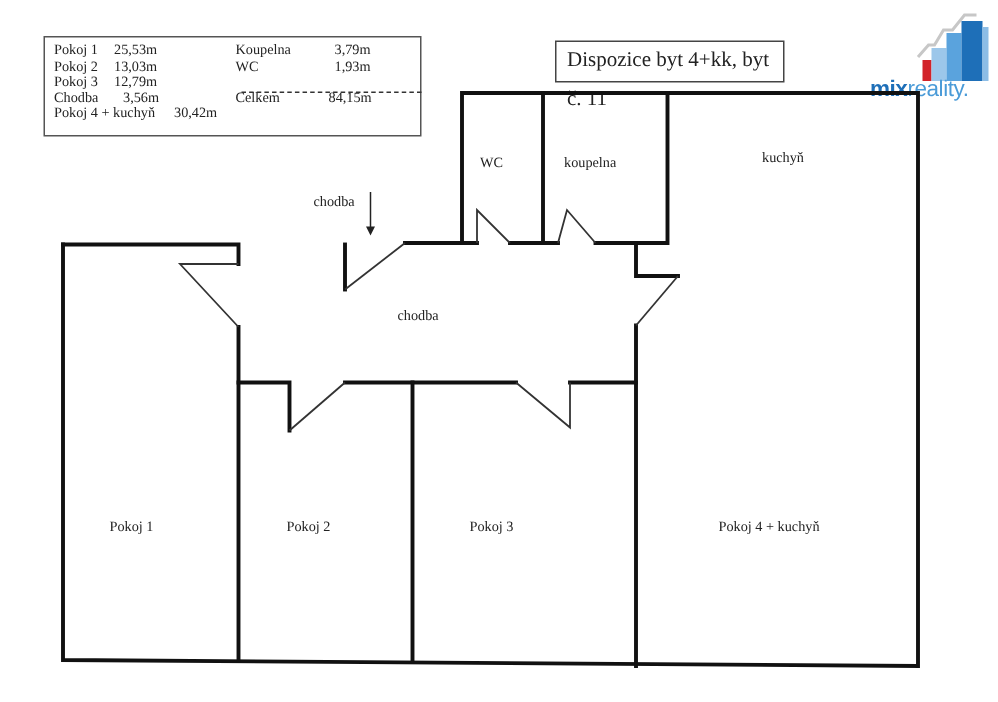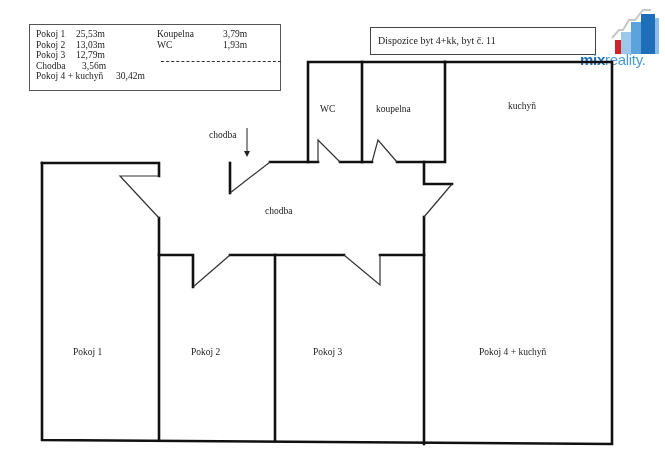--- a/index.html
+++ b/index.html
@@ -3,21 +3,21 @@
   <meta charset="utf-8">
   <style>
     html, body { margin: 0; padding: 0; background: #ffffff; }
     body { width: 665px; height: 468px; position: relative; overflow: hidden; font-family: "Liberation Serif", "DejaVu Serif", serif; color: #222; }
     .legend { position: absolute; left: 29px; top: 24px; width: 252px; height: 67px; border: 1px solid #555; box-sizing: border-box; font-size: 9.5px; line-height: 10.6px; }
     .legend .col { position: absolute; top: 4px; }
     .legend .row { white-space: nowrap; position: relative; height: 10.6px; }
     .legend .name { position: absolute; left: 0; }
     .legend .val { position: absolute; }
     .legend .dash { position: absolute; left: 131px; top: 36px; width: 120px; border-top: 1px dashed #333; }
-    .title-box { position: absolute; left: 370px; top: 27px; width: 226px; height: 28px; border: 1px solid #444; box-sizing: border-box; font-size: 10px; line-height: 26px; padding-left: 7px; }
+    .title-box { position: absolute; left: 370px; top: 27px; width: 153px; height: 28px; border: 1px solid #444; box-sizing: border-box; font-size: 14px; line-height: 26px; padding-left: 7px; }
     .logo { position: absolute; left: 609px; top: 4px; width: 54px; height: 58px; }
     .logo-text { position: absolute; left: 580px; top: 51px; font-family: "Liberation Sans", sans-serif; font-size: 15px; font-weight: bold; color: #1e6fb8; letter-spacing: -0.3px; }
     .logo-text .r { font-weight: normal; color: #4a9bd8; }
     svg.plan { position: absolute; left: 0; top: 0; }
     .label { position: absolute; font-size: 9.5px; white-space: nowrap; }
   </style>
 </head>
 <body>
 
 <div class="legend">
@@ -46,20 +46,24 @@
   <div class="col" style="left:127px; width:120px;">
     <div class="row">
         <span class="name">Koupelna</span>
         <span class="val" style="left:66px">3,79m</span>
       </div>
     <div class="row">
         <span class="name">WC</span>
         <span class="val" style="left:66px">1,93m</span>
       </div>
     <div class="row"></div>
+    <div class="row">
+        <span class="name">Celkem</span>
+        <span class="val" style="left:62px">84,15m</span>
+      </div>
   </div>
   <div class="dash"></div>
 </div>
 
 <div class="title-box">Dispozice byt 4+kk, byt č. 11</div>
 
 <svg class="logo" viewBox="0 0 54 58" width="54" height="58">
   <polyline points="3,34 10,26 14,26 20,16 26,16 34,6 42,6" fill="none" stroke="#c7c7c7" stroke-width="2"></polyline>
   <rect x="6" y="36" width="6" height="14" fill="#d2232a"></rect>
   <rect x="12" y="28" width="10" height="22" fill="#9cc7ea"></rect>

